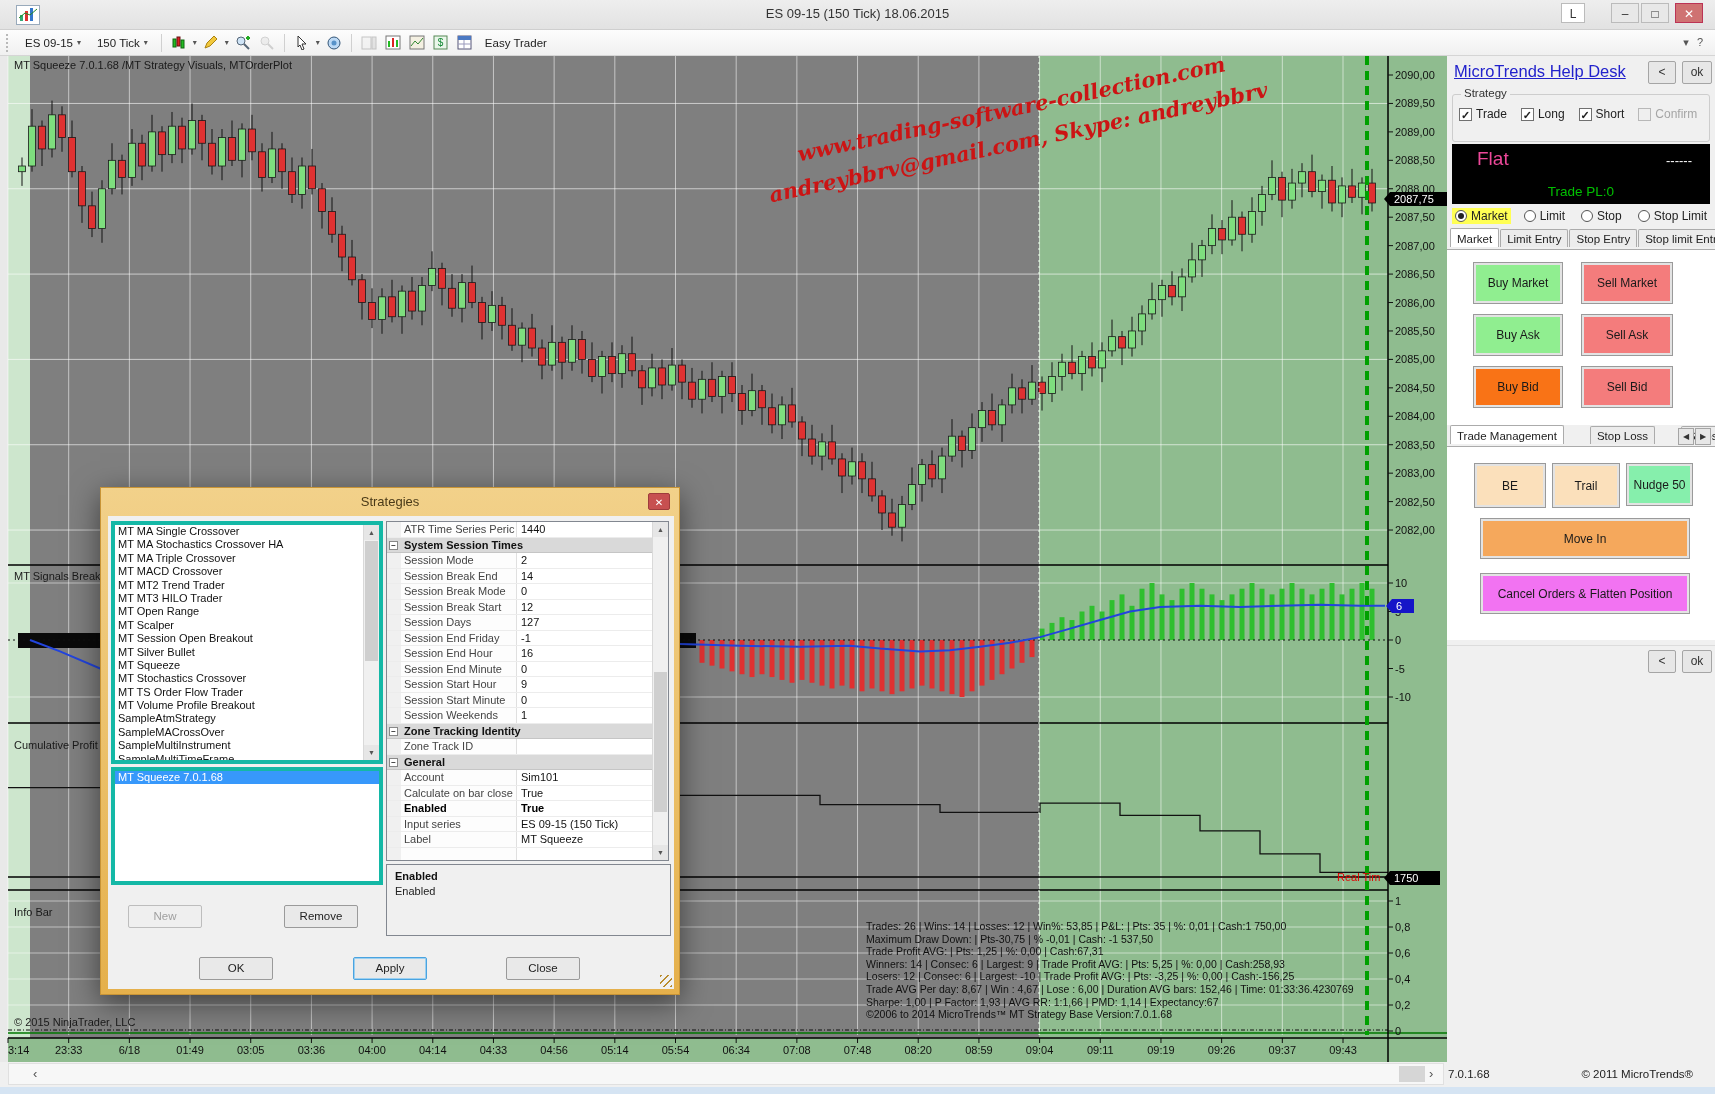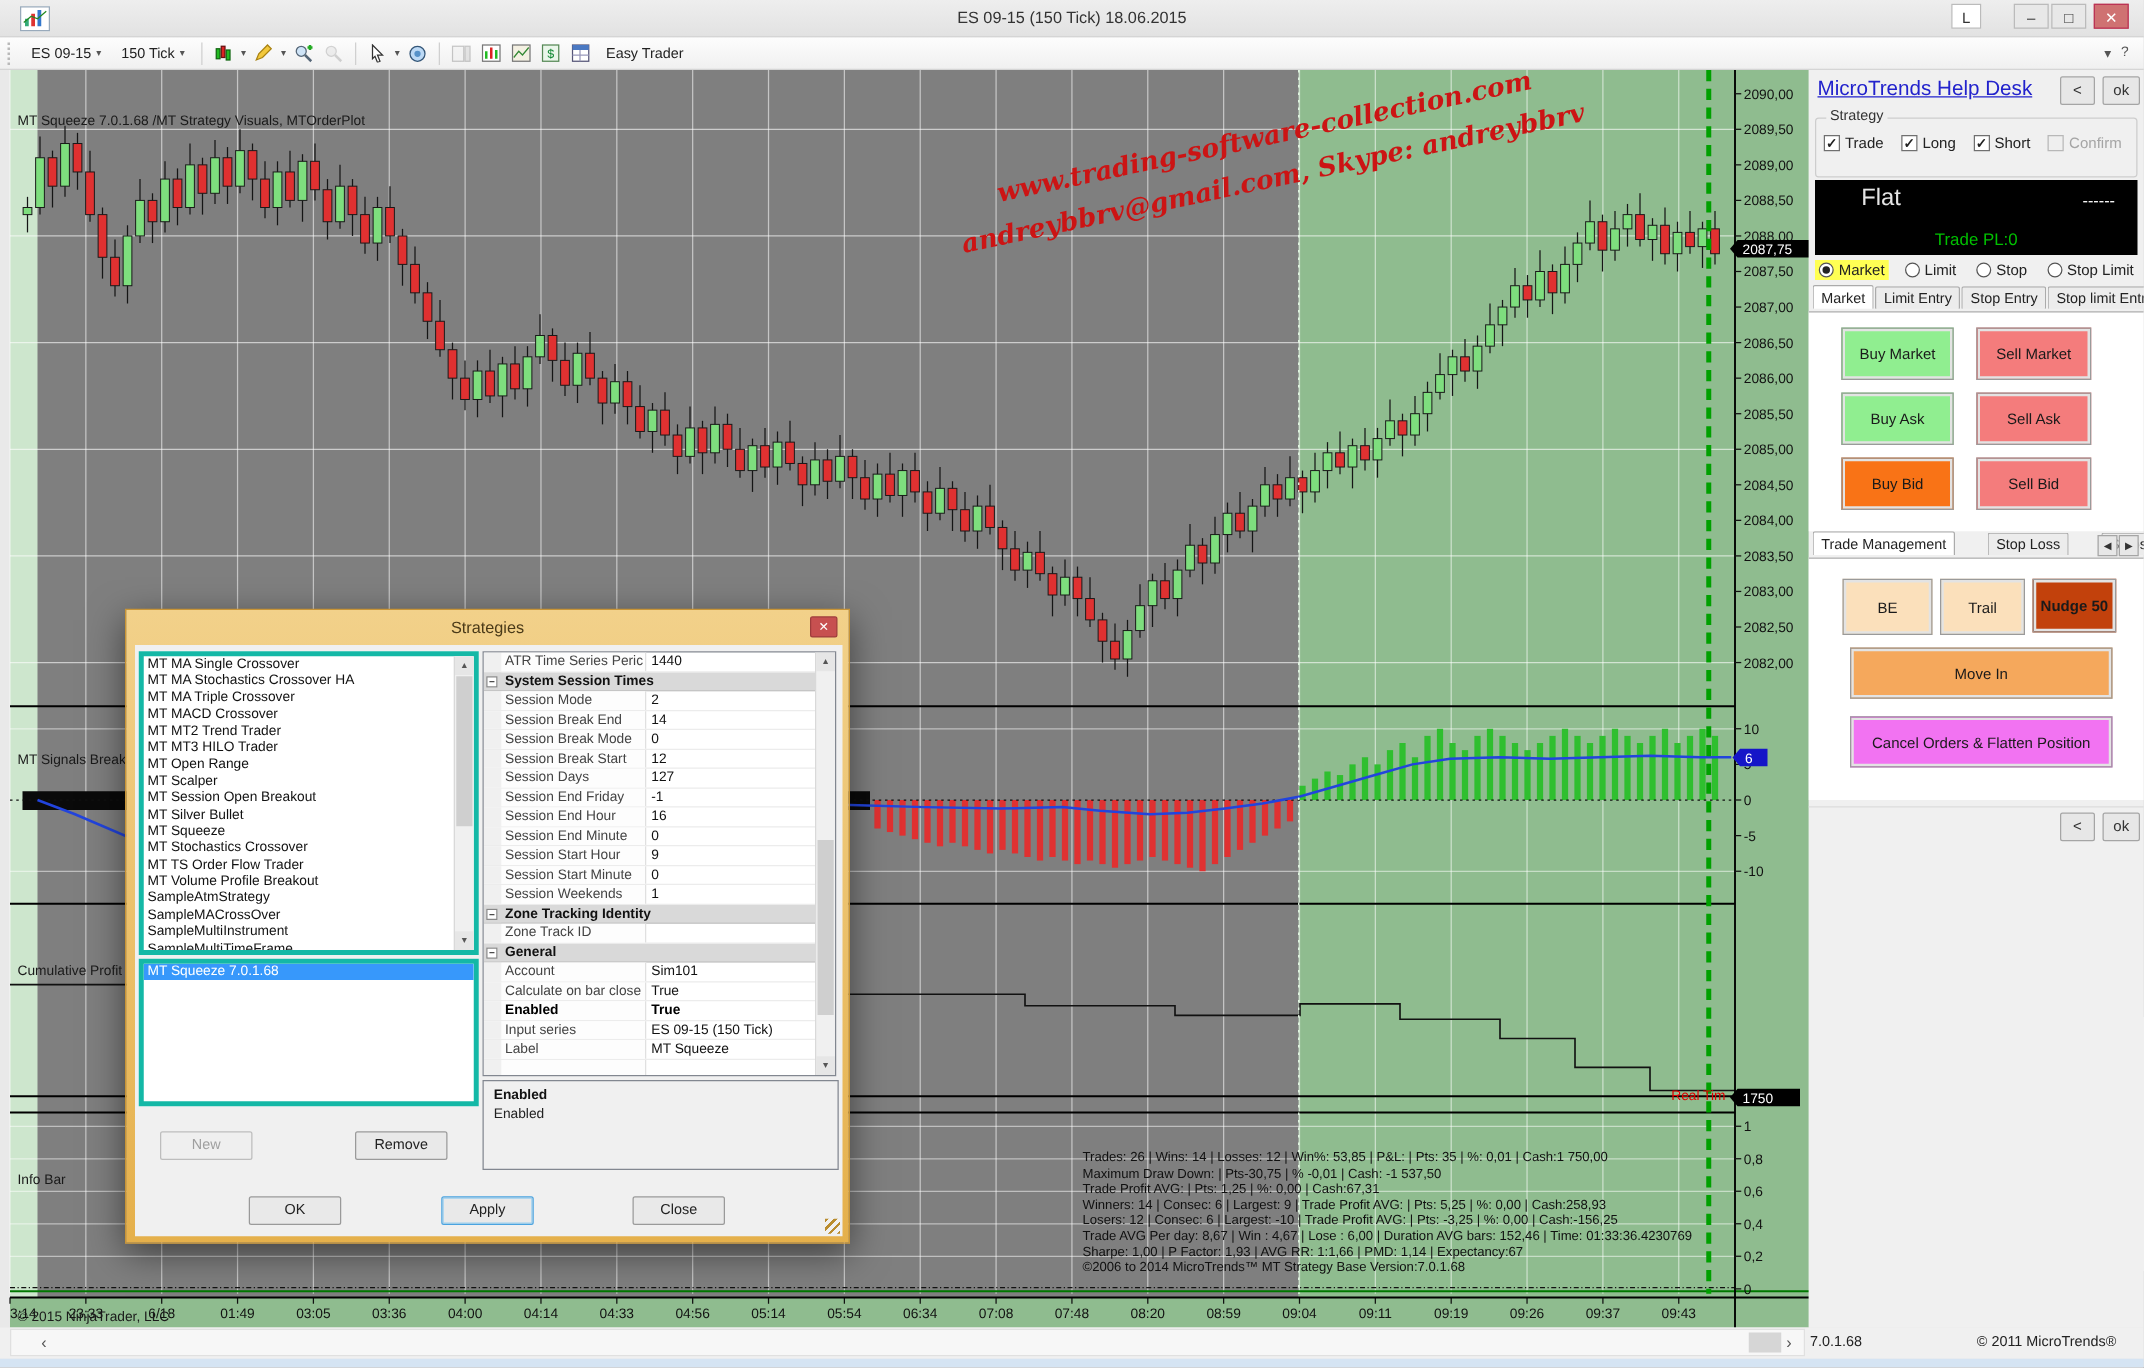--- a/index.html
+++ b/index.html
@@ -21,38 +21,38 @@
   .grip { width:5px; height:18px; border-left:2px dotted #b9b9b9; margin-right:4px; }
   .tb-sel { display:flex; align-items:center; gap:4px; padding:2px 5px; border:1px solid transparent; }
   .caret { font-size:8px; color:#555; }
   .tb-sep { width:1px; height:18px; background:#d0d0d0; margin:0 3px; }
   .tb-ic { width:20px; height:18px; display:flex; align-items:center; justify-content:center; }
   .tb-spacer { flex:1; }
   .tb-right { display:flex; gap:8px; margin-right:6px; color:#555; font-size:11px; }
 
   
   #chartsvg { position:absolute; left:0; top:0; z-index:1; }
-  .pane-label { position:absolute; z-index:2; font-size:11px; color:#1a1a1a; white-space:nowrap;margin-top:32px; }
+  .pane-label { position:absolute; z-index:2; font-size:11px; color:#1a1a1a; white-space:nowrap; }
   .watermark { position:absolute; left:745px; top:92px; width:540px; z-index:2; transform:rotate(-12deg); font-family:"DejaVu Serif",serif; font-style:italic; font-weight:bold; font-size:21px; text-align:center; line-height:34px; white-space:nowrap; }
   .stats { position:absolute; left:866px; top:920px; width:460px; z-index:2; font-size:10.5px; line-height:12.6px; color:#101010; white-space:nowrap; }
   .rt-label { position:absolute; left:1337px; top:871px; z-index:2; color:#e00000; font-size:11px; }
 
   
   .rpanel { position:absolute; left:1447px; top:56px; width:268px; height:1006px; background:#f0f0f0; z-index:3; font-size:12px; }
   .helplink { position:absolute; left:7px; top:6px; font-size:16.5px; color:#2222cc; text-decoration:underline; }
   .sbtn { position:absolute; height:23px; background:#e7e7e7; border:1px solid #a5a5a5; text-align:center; line-height:21px; font-size:12px; color:#333; border-radius:2px; }
   .groupbox { position:absolute; left:5px; top:38px; width:258px; height:48px; border:1px solid #cdcdcd; border-radius:3px; }
   .groupbox .legend { position:absolute; left:8px; top:-8px; background:#f0f0f0; padding:0 3px; font-size:11.5px; color:#333; }
   .cbrow { position:absolute; left:6px; top:12px; right:4px; display:flex; gap:14px; align-items:center; }
   .cb { display:flex; gap:4px; align-items:center; font-size:12px; color:#222; }
   .cb .box { width:13px; height:13px; background:#fff; border:1px solid #707070; font-size:11px; line-height:12px; text-align:center; font-weight:bold; }
   .cb.disabled { color:#a5a5a5; }
   .cb.disabled .box { background:#efefef; border-color:#b8b8b8; }
   .posbox { position:absolute; left:5px; top:88px; width:258px; height:60px; background:#000; }
-  .posbox .state { position:absolute; left:37px; top:4px; color:#e5e5e5; font-size:19px; }
+  .posbox .state { position:absolute; left:25px; top:4px; color:#ec4899; font-size:19px; }
   .posbox .dashes { position:absolute; right:18px; top:9px; color:#fff; font-size:13px; }
   .posbox .pl { position:absolute; left:0; right:0; bottom:5px; text-align:center; font-size:13.5px; }
   .radiorow { position:absolute; left:5px; top:152px; width:258px; display:flex; justify-content:space-between; align-items:center; }
   .radio { display:flex; gap:4px; align-items:center; font-size:12px; color:#222; padding:1px 3px; }
   .radio .dot { width:12px; height:12px; border:1px solid #555; border-radius:50%; background:#fff; position:relative; }
   .radio.sel .dot:after { content:""; position:absolute; left:2px; top:2px; width:6px; height:6px; background:#222; border-radius:50%; }
   .tabs { position:absolute; display:flex; align-items:flex-end; }
   .tab { background:#ececec; border:1px solid #ababab; border-bottom:none; border-radius:2px 2px 0 0; padding:3px 6px 2px; font-size:11.5px; color:#222; margin-right:1px; white-space:nowrap; }
   .tab.active { background:#fff; padding-top:4px; }
   .panelwhite { position:absolute; left:0px; top:0; width:268px; background:#fff; border-top:1px solid #ababab; }
@@ -874,21 +874,21 @@
       <div class="tab">Stops ATM</div>
     </div>
     <div class="tabarrows" style="left:231px; top:372px;">
       <div class="ar">◀</div>
       <div class="ar">▶</div>
     </div>
 
     <div class="panelwhite" style="top:390px; height:194px;">
       <div class="obtn mg" style="left: 27px; top: 16px; width: 72px; height: 45px; background: rgb(251, 224, 187);">BE</div>
       <div class="obtn mg" style="left: 105px; top: 16px; width: 68px; height: 45px; background: rgb(251, 224, 187);">Trail</div>
-      <div class="obtn mg" style="left: 179px; top: 16px; width: 67px; height: 43px; background: #c2410c; font-weight: bold;">Nudge 50</div>
+      <div class="obtn mg" style="left: 179px; top: 16px; width: 67px; height: 43px; background: #86efac;">Nudge 50</div>
       <div class="obtn mv" style="left: 33px; top: 71px; width: 210px; height: 41px; background: rgb(245, 168, 92);">Move In</div>
       <div class="obtn cf" style="left: 33px; top: 126px; width: 210px; height: 41px; background: rgb(242, 115, 242);">Cancel Orders &amp; Flatten Position</div>
     </div>
 
     <div class="rdivider" style="top:589px;"></div>
     <div class="sbtn" style="left:201px; top:594px; width:28px;">&lt;</div>
     <div class="sbtn" style="left:235px; top:594px; width:30px;">ok</div>
   </div>
 
   <div class="statusbar">

